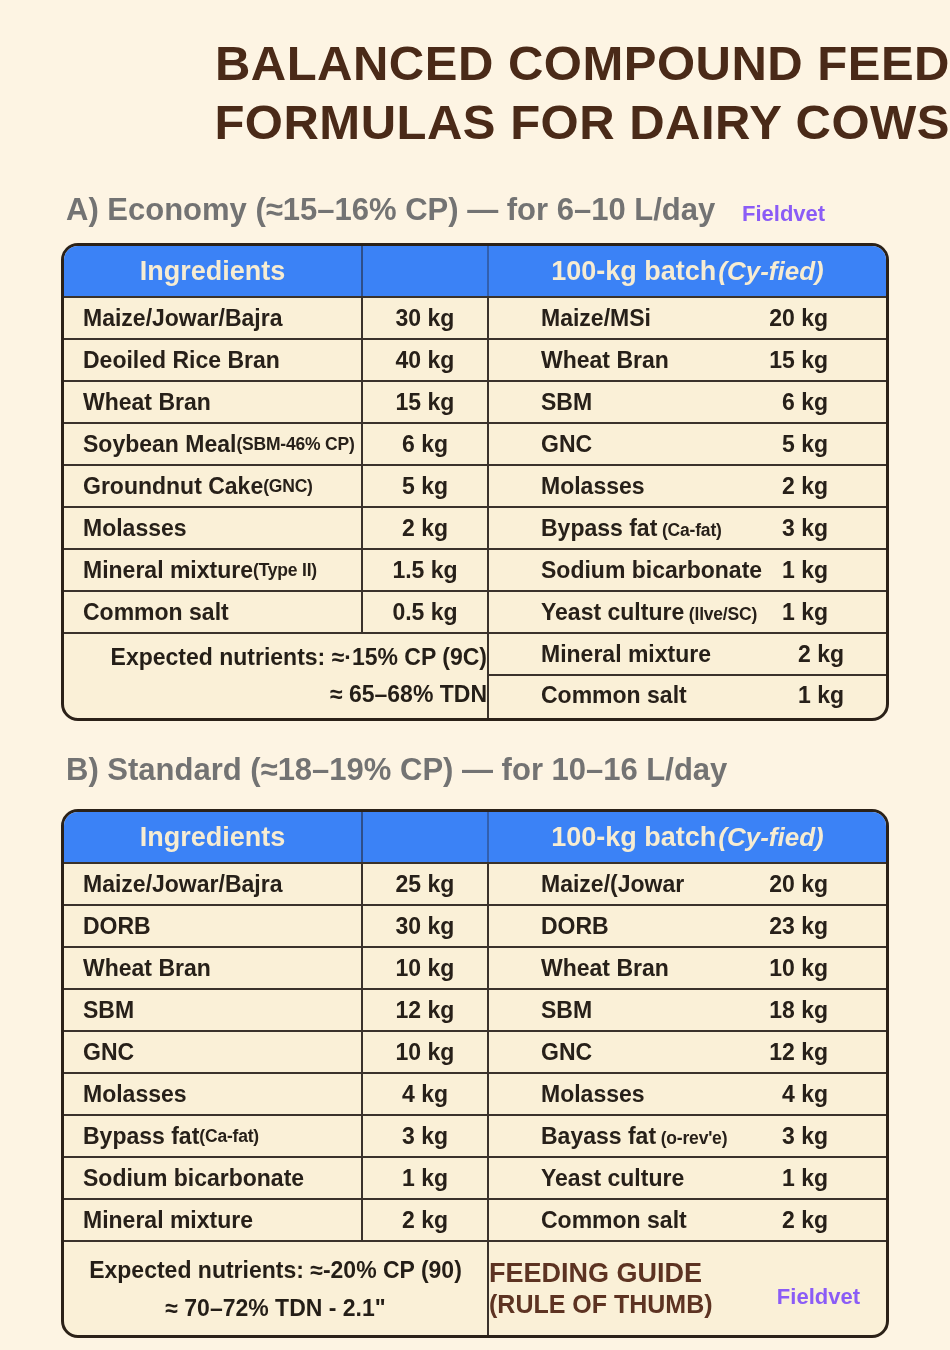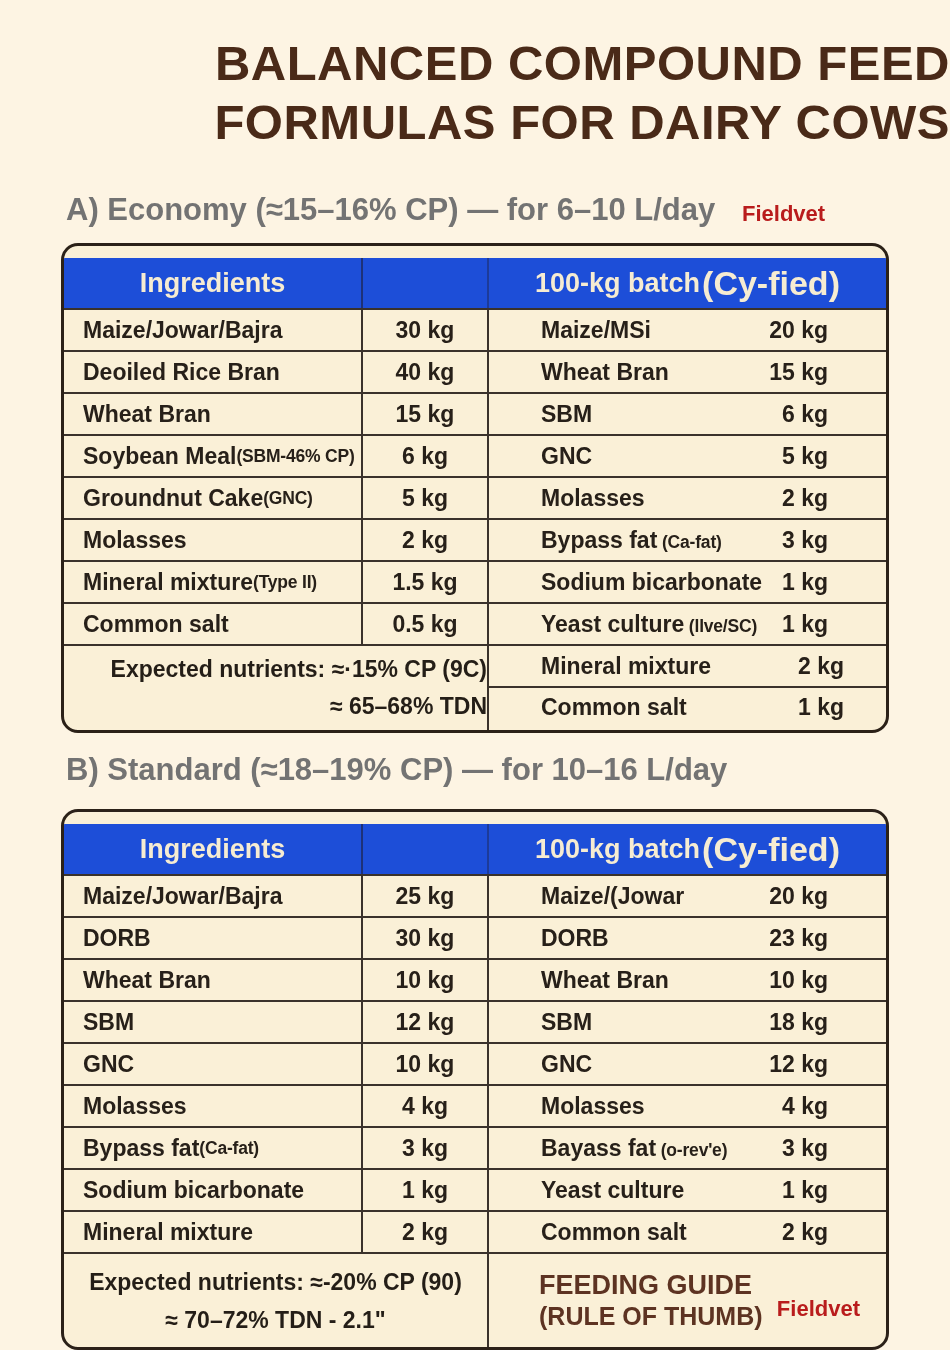--- a/index.html
+++ b/index.html
@@ -21,44 +21,44 @@
   .sec{
     position:absolute;left:66px;
     font-size:31px;font-weight:700;
     color:#737373;
     white-space:nowrap;
   }
   .sec-a{top:192px;}
   .sec-b{top:752px;}
   .wm{
     position:absolute;
-    font-size:22px;font-weight:700;color:#b91c1c;
+    font-size:22px;font-weight:700;color:#8b5cf6;
     white-space:nowrap;
   }
   .wm-a{left:742px;top:201px;}
   .tbl{
     position:absolute;left:61px;width:828px;
     box-sizing:border-box;
     background:#faf0d7;
     border:3px solid #2b2118;
     border-radius:17px;
     overflow:hidden;
   }
   .tbl-a{top:243px;}
   .tbl-b{top:809px;}
   .thead{
     display:grid;grid-template-columns:299px 126px 1fr;
-    background:#1d4ed8;color:#f6ecd2;
-    height:50px;align-items:center;margin-top:12px;
+    background:#3b82f6;color:#f6ecd2;
+    height:50px;align-items:center;
   }
   .hc{height:100%;display:flex;align-items:center;justify-content:center;box-sizing:border-box;}
   .hc1{border-right:2px solid rgba(30,15,5,0.45);font-size:27px;font-weight:700;}
   .hc2{border-right:2px solid rgba(30,15,5,0.30);}
   .hc3{font-size:27px;font-weight:700;gap:2px;}
-  .hnote{font-weight:700;font-size:34px;}
+  .hnote{font-style:italic;font-weight:700;font-size:26px;}
   .trow{
     display:grid;grid-template-columns:299px 126px 1fr;
     height:40px;border-top:2px solid #3a322b;
   }
   .c{display:flex;align-items:center;box-sizing:border-box;min-width:0;}
   .cname{
     padding-left:19px;border-right:2px solid #3a322b;
     font-size:23px;font-weight:700;white-space:nowrap;
   }
   .cqty{
@@ -81,21 +81,21 @@
   .xrow{
     display:flex;align-items:center;justify-content:space-between;
     height:40px;padding-left:52px;padding-right:42px;
     font-size:23px;font-weight:700;box-sizing:border-box;
   }
   .xrow + .xrow{border-top:2px solid #3a322b;}
   .tfoot-b .nutri{line-height:38px;}
   .guide{
     position:relative;
     display:flex;flex-direction:column;justify-content:center;
-    padding-left:50px;box-sizing:border-box;
+    box-sizing:border-box;
     color:#5d3322;
   }
   .g1{font-size:27px;font-weight:800;line-height:31px;}
   .g2{font-size:25px;font-weight:800;line-height:30px;}
   .wm-b{right:26px;top:42px;}
   .fa-rows-h{min-height:84px;align-items:flex-end;}
   .fb-h{min-height:93px;}
 </style>
 </head>
 <body>

